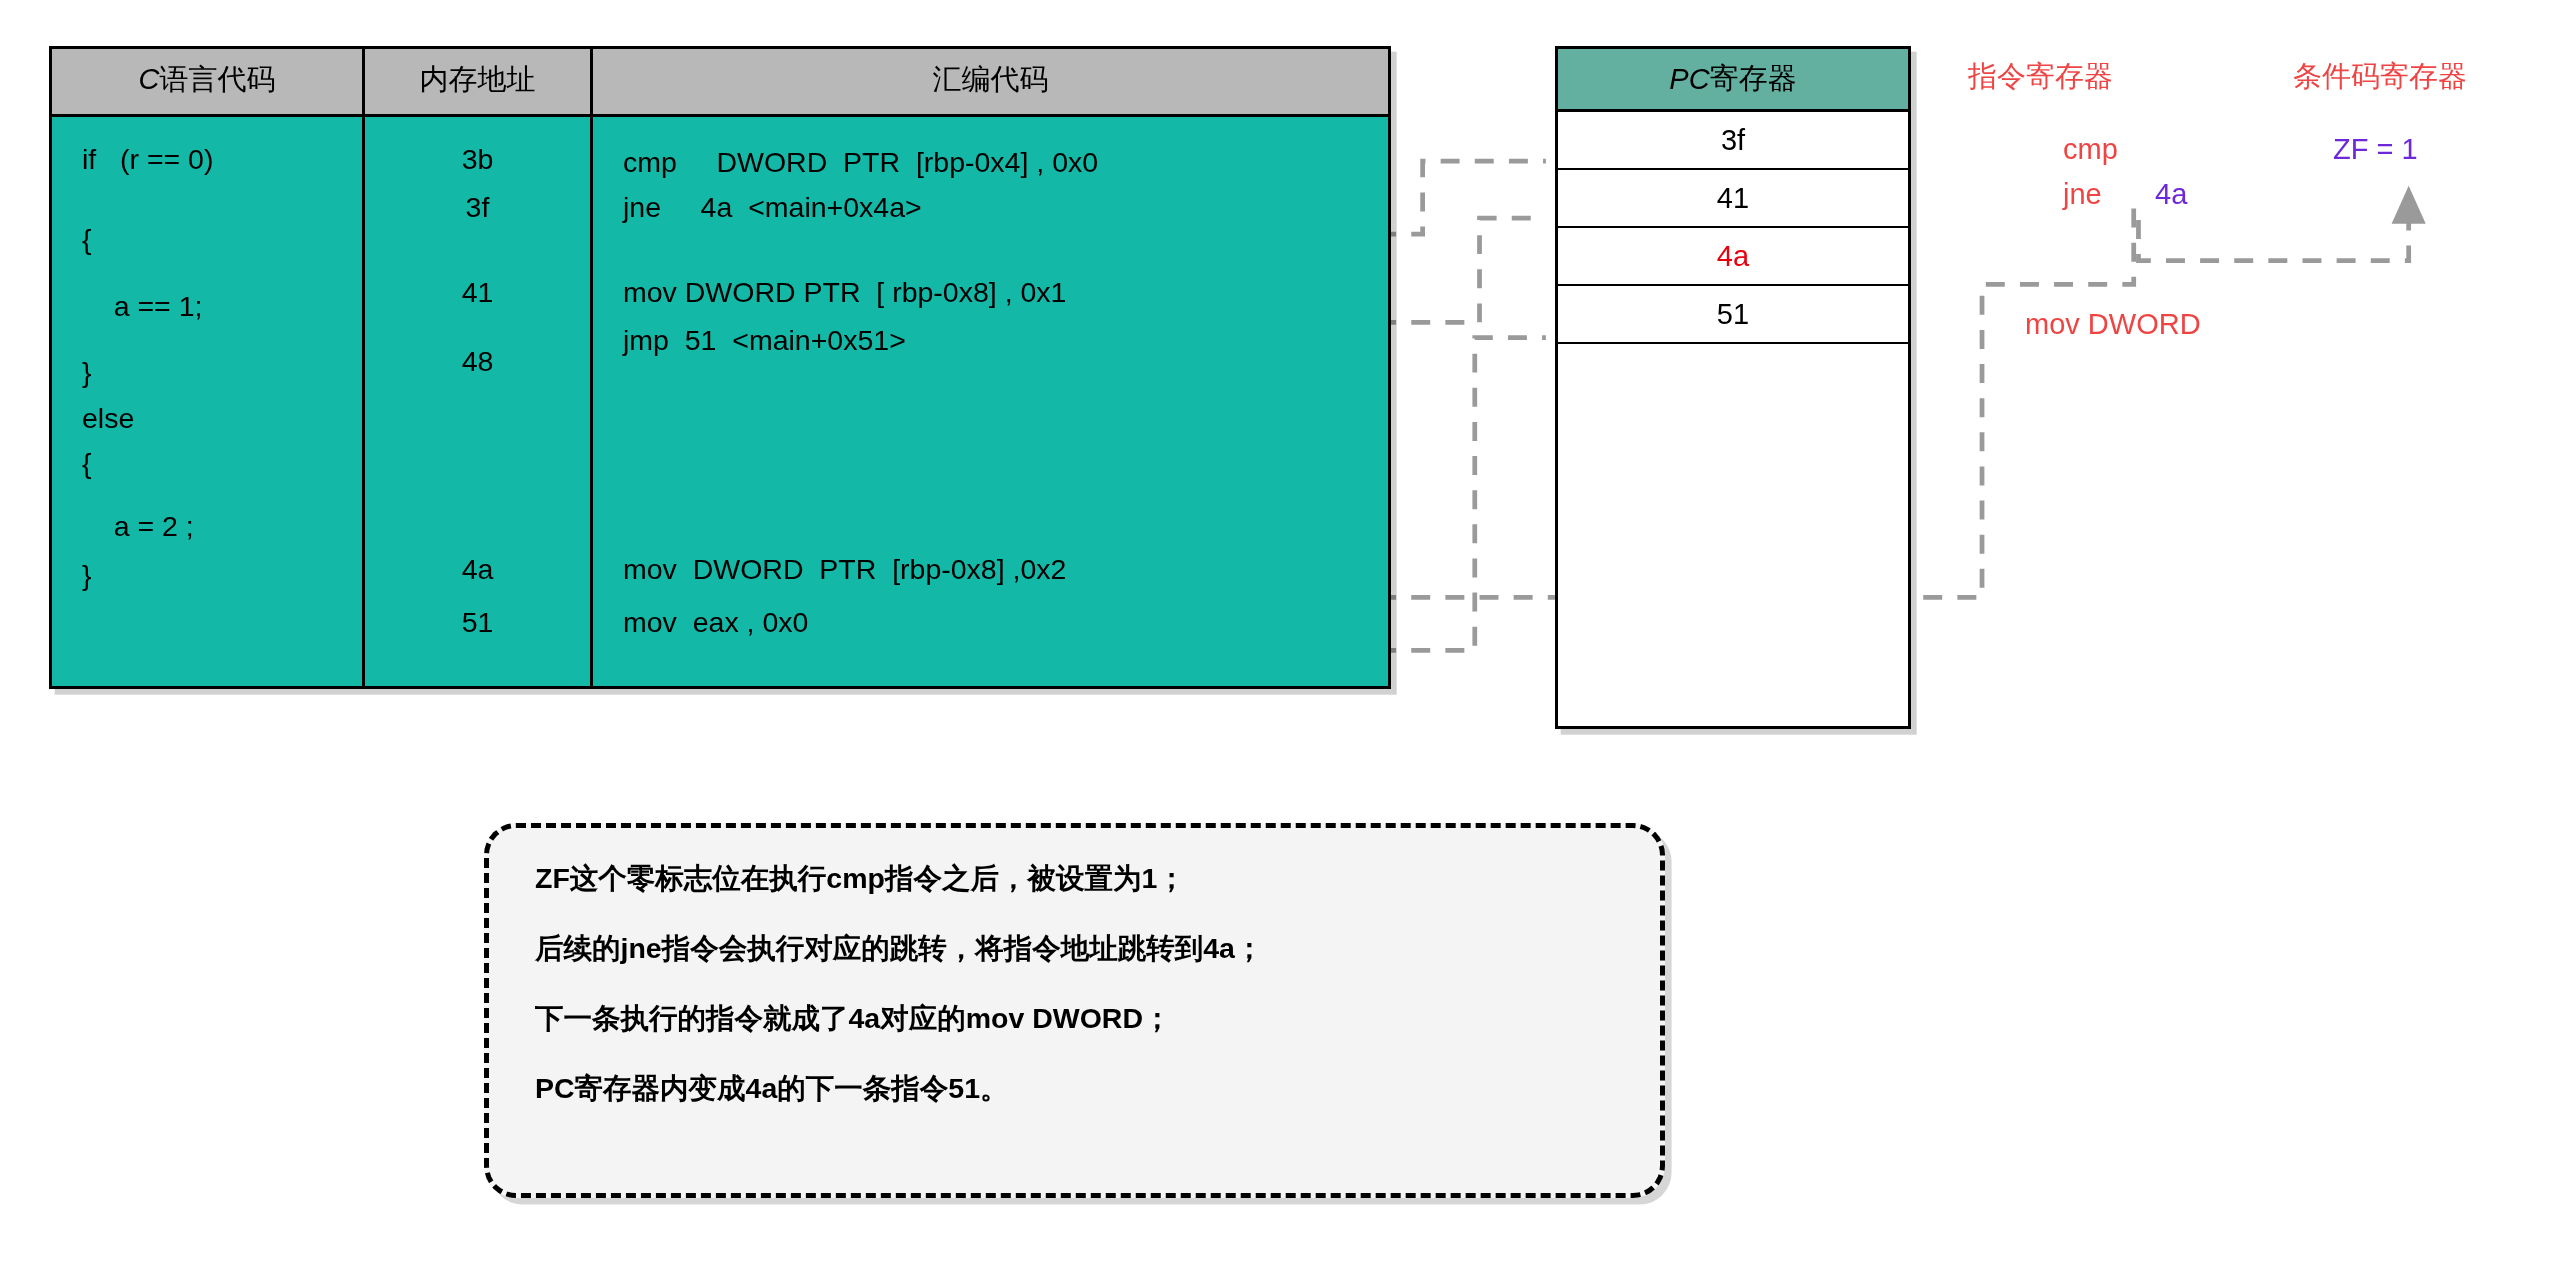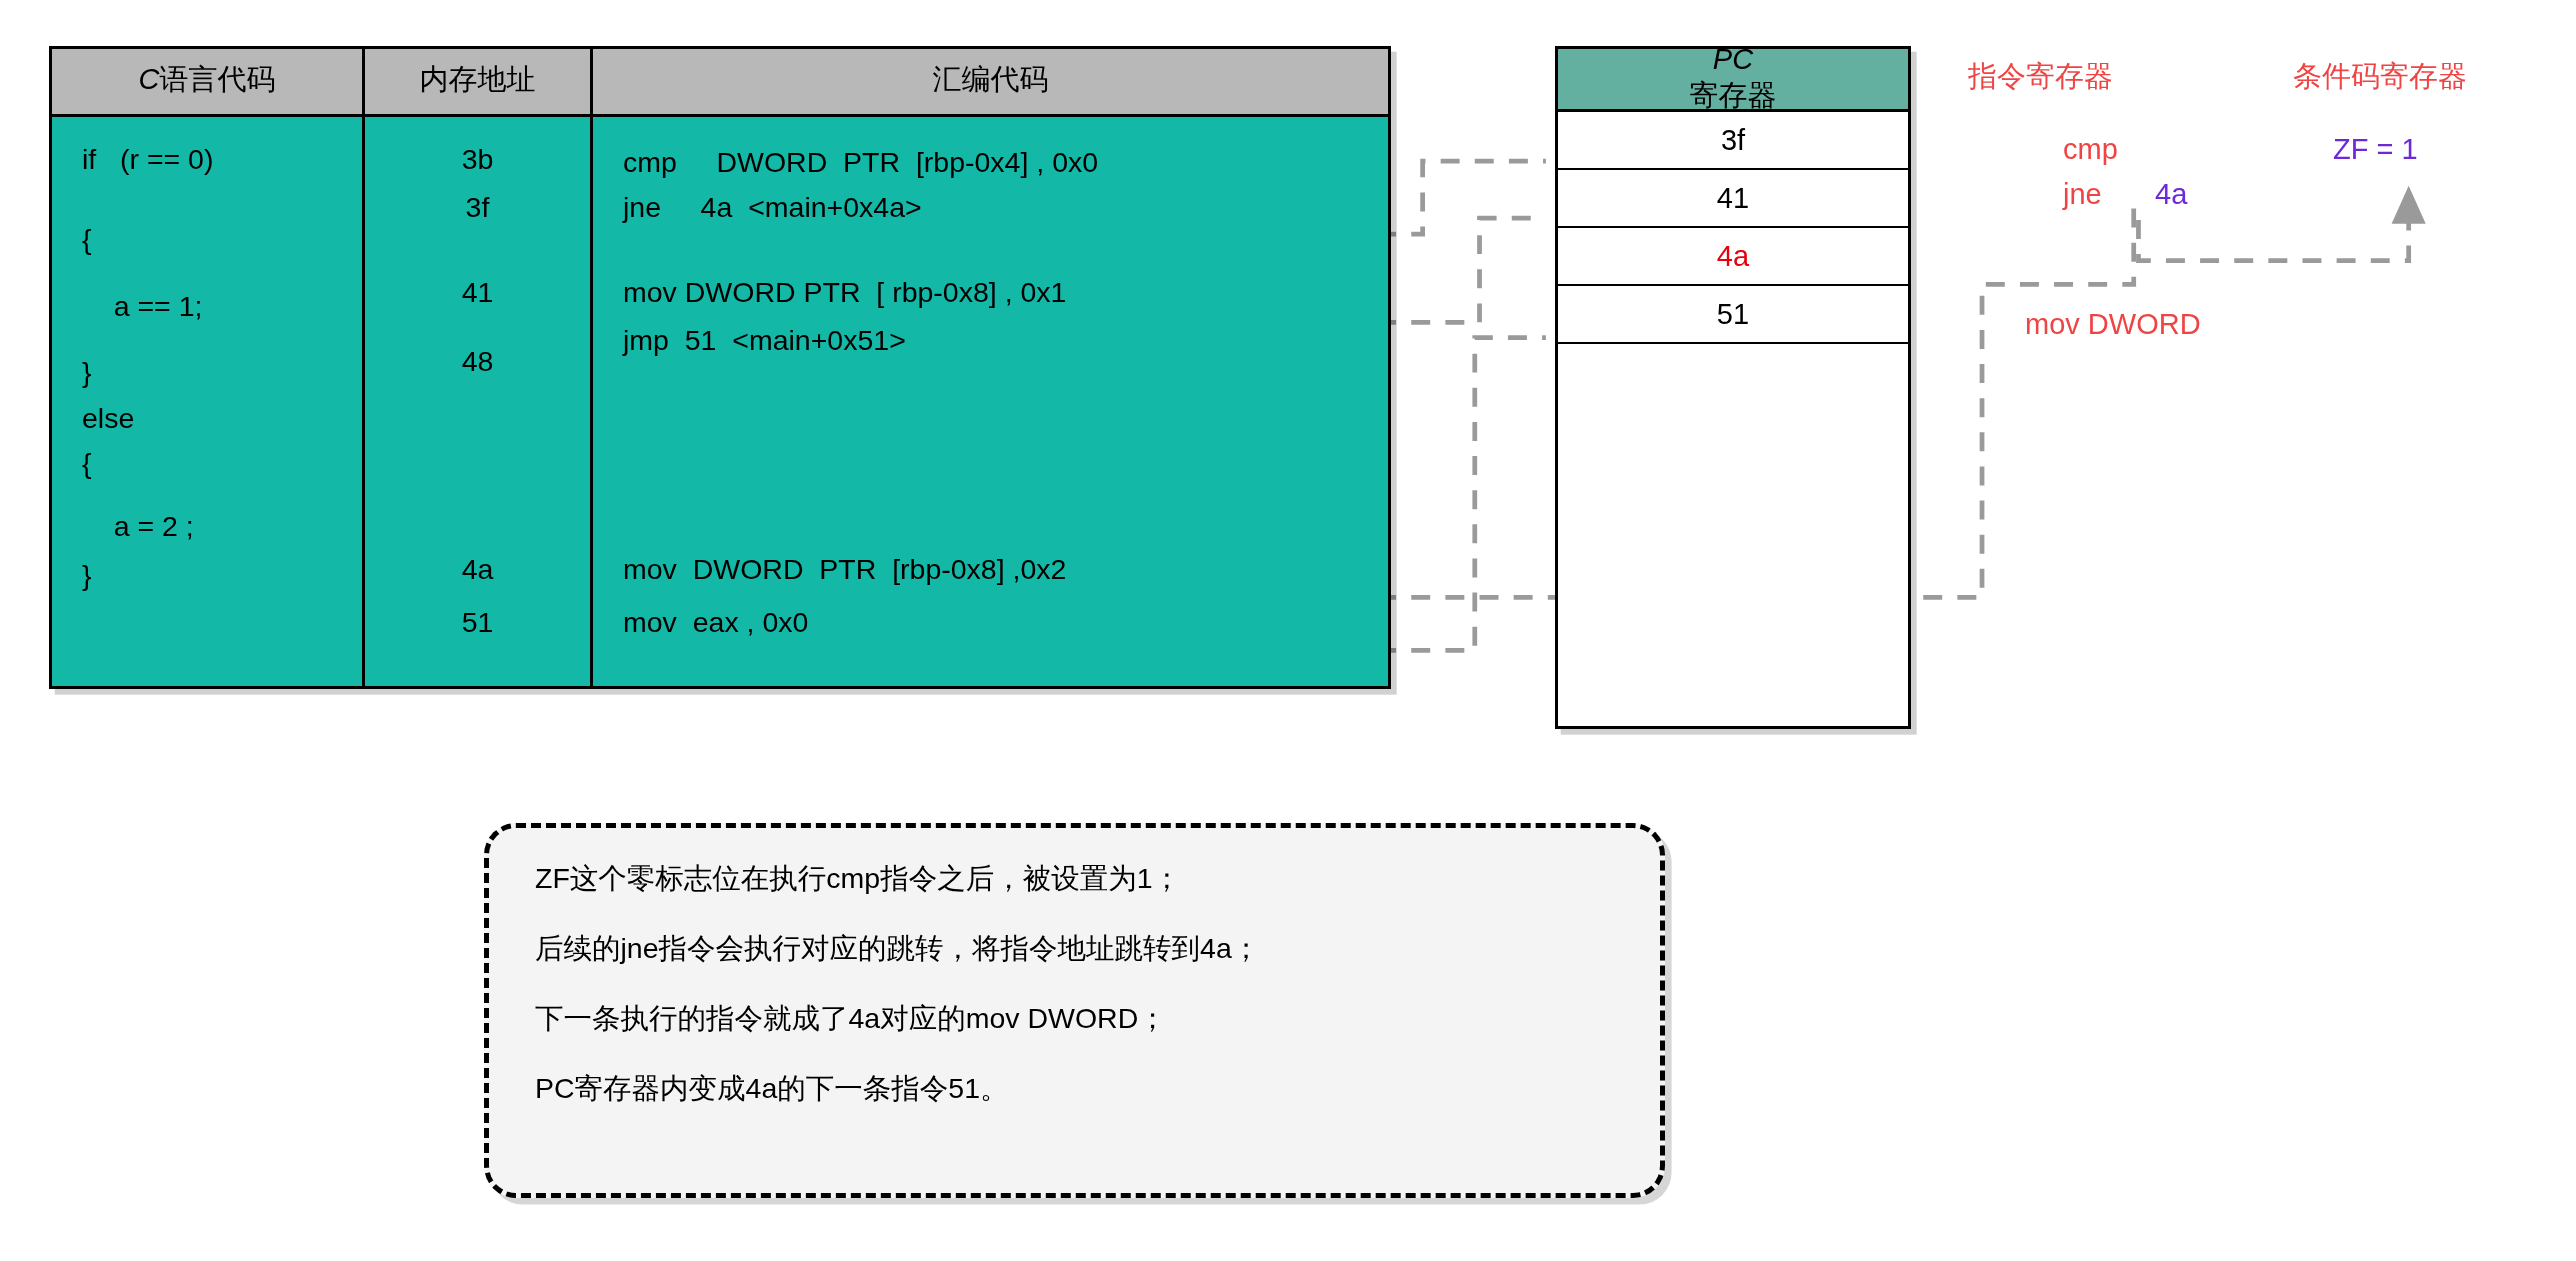--- a/index.html
+++ b/index.html
@@ -103,21 +103,20 @@
   .pc-head {
     height: 63px;
     background: #63b0a0;
     border-bottom: 3.8px solid #000;
     display: flex;
     align-items: center;
     justify-content: center;
     font-size: 29px;
     color: #000;
     box-sizing: border-box;
-    flex-direction: column;
   }
   .pc-row {
     height: 58px;
     border-bottom: 2.8px solid #000;
     display: flex;
     align-items: center;
     justify-content: center;
     font-size: 29px;
     color: #000;
     box-sizing: border-box;
@@ -146,21 +145,21 @@
     border: 5.7px dashed #000;
     border-radius: 32px;
     background: #f4f4f4;
     box-sizing: border-box;
     box-shadow: 6.6px 6.6px 0 rgba(0,0,0,0.16);
     padding: 32px 46px;
   }
   .note-line {
     font-size: 28.5px;
     color: #000;
-    font-weight: normal;
+    font-weight: bold;
     margin: 0 0 32px 0;
     white-space: pre;
   }
   .note-line:last-child { margin-bottom: 0; }
 </style>
 </head>
 <body>
 
 <div class="stage">
 

